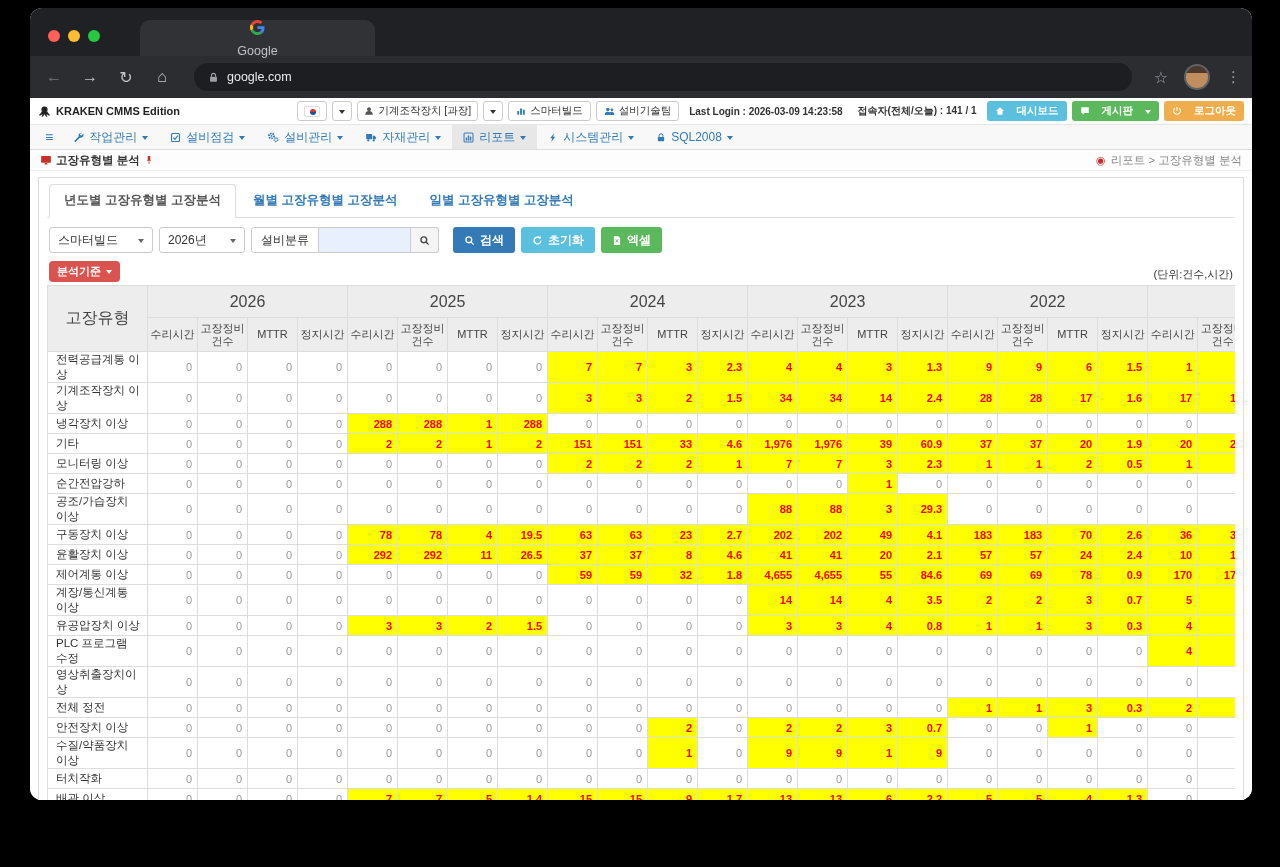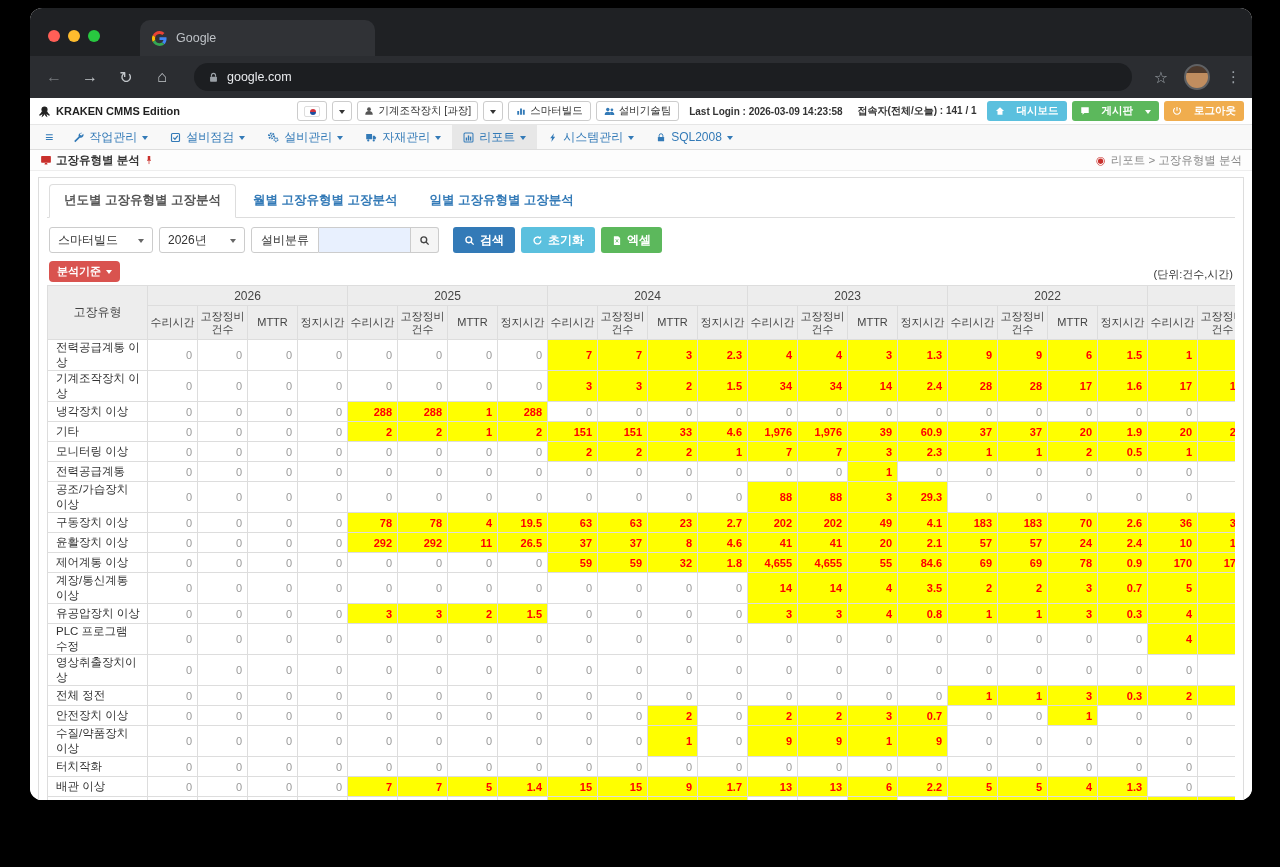--- a/index.html
+++ b/index.html
@@ -5,21 +5,21 @@
   * { box-sizing: border-box; margin:0; padding:0; }
   html,body { width:1280px; height:867px; background:#000; font-family:"Liberation Sans","DejaVu Sans",sans-serif; overflow:hidden; }
   .stage { position:relative; width:1280px; height:867px; background:#000; }
   .window { position:absolute; left:30px; top:8px; width:1222px; height:792px; border-radius:12px; overflow:hidden; background:#fff; }
 
   
   .tabstrip { height:48px; background:#1f2124; display:flex; align-items:flex-end; position:relative; }
   .lights { position:absolute; left:18px; top:22px; display:flex; gap:8px; }
   .light { width:12px; height:12px; border-radius:50%; }
   .light.r{background:#ff5f57}.light.y{background:#febc2e}.light.g{background:#28c840}
-  .btab { margin-left:110px; width:235px; height:36px; background:#303236; border-radius:10px 10px 0 0; display:flex; align-items:center; gap:9px; padding:0 12px; }
+  .btab { margin-left:110px; width:235px; height:36px; background:#303236; border-radius:10px 10px 0 0; display:flex; align-items:center; gap:9px; padding:0 12px;flex-direction:column; }
   .btab .title { color:#bdc1c6; font-size:12.5px; }
   .navbar { height:42px; background:#2b2d31; display:flex; align-items:center; padding:0 14px; gap:16px; }
   .navic { font-size:16px; color:#c2c6ca; width:20px; text-align:center; }
   .navic.dim { color:#76797d; }
   .urlbar { flex:1; height:28px; background:#1c1e21; border-radius:14px; display:flex; align-items:center; gap:8px; padding:0 14px; margin:0 6px; }
   .urlbar .url { color:#e8eaed; font-size:12.5px; }
   .star { color:#9aa0a6; font-size:16px; }
   .avatar { width:26px; height:26px; border-radius:50%; background:linear-gradient(#4e3a2d 0 34%, #c08d5f 34%); border:2px solid #5f6164; }
   .dots { color:#9aa0a6; font-size:15px; letter-spacing:0; width:12px; text-align:center; }
 
@@ -66,21 +66,21 @@
   .btn.primary{background:#337ab7}.btn.info{background:#5bc0de}.btn.success{background:#5cb85c}
   .criteria-row { display:flex; align-items:flex-end; justify-content:space-between; padding:4px 2px 3px; }
   .chip { display:flex; align-items:center; gap:5px; background:#d9534f; color:#fff; font-size:11px; font-weight:bold; border-radius:4px; padding:3px 8px; }
   .unit { font-size:11px; color:#333; }
 
   
   .twrap { width:1188px; overflow:hidden; }
   table.t { border-collapse:collapse; table-layout:fixed; width:1200px; font-size:11px; }
   .t th, .t td { border:1px solid #ddd; }
   .t thead th { background:#ededed; color:#444; font-weight:normal; text-align:center; }
-  .t thead tr.yr th { height:20px; font-size:12px; }
+  .t thead tr.yr th { height:32px; font-size:16px; }
   .t thead th.sub { height:34px; line-height:13px; padding:2px 1px; word-break:break-all; }
   .t tbody td { height:20px; padding:0 5px; background:#fff; }
   .t td.lbl { color:#333; font-size:11.5px; padding-left:8px; }
   .t td.v { text-align:right; color:#9a9a9a; }
   .t td.v.hot { background:#ffff00; color:#ff0000; font-weight:bold; }
 </style>
 </head>
 <body>
 
 <div class="stage">
@@ -554,21 +554,21 @@
                   <td class="v hot">3</td>
                   <td class="v hot">2.3</td>
                   <td class="v hot">1</td>
                   <td class="v hot">1</td>
                   <td class="v hot">2</td>
                   <td class="v hot">0.5</td>
                   <td class="v hot">1</td>
                   <td class="v hot">1</td>
                 </tr>
                 <tr>
-                  <td class="lbl">전력공급계통</td>
+                  <td class="lbl">순간전압강하</td>
                   <td class="v">0</td>
                   <td class="v">0</td>
                   <td class="v">0</td>
                   <td class="v">0</td>
                   <td class="v">0</td>
                   <td class="v">0</td>
                   <td class="v">0</td>
                   <td class="v">0</td>
                   <td class="v">0</td>
                   <td class="v">0</td>

